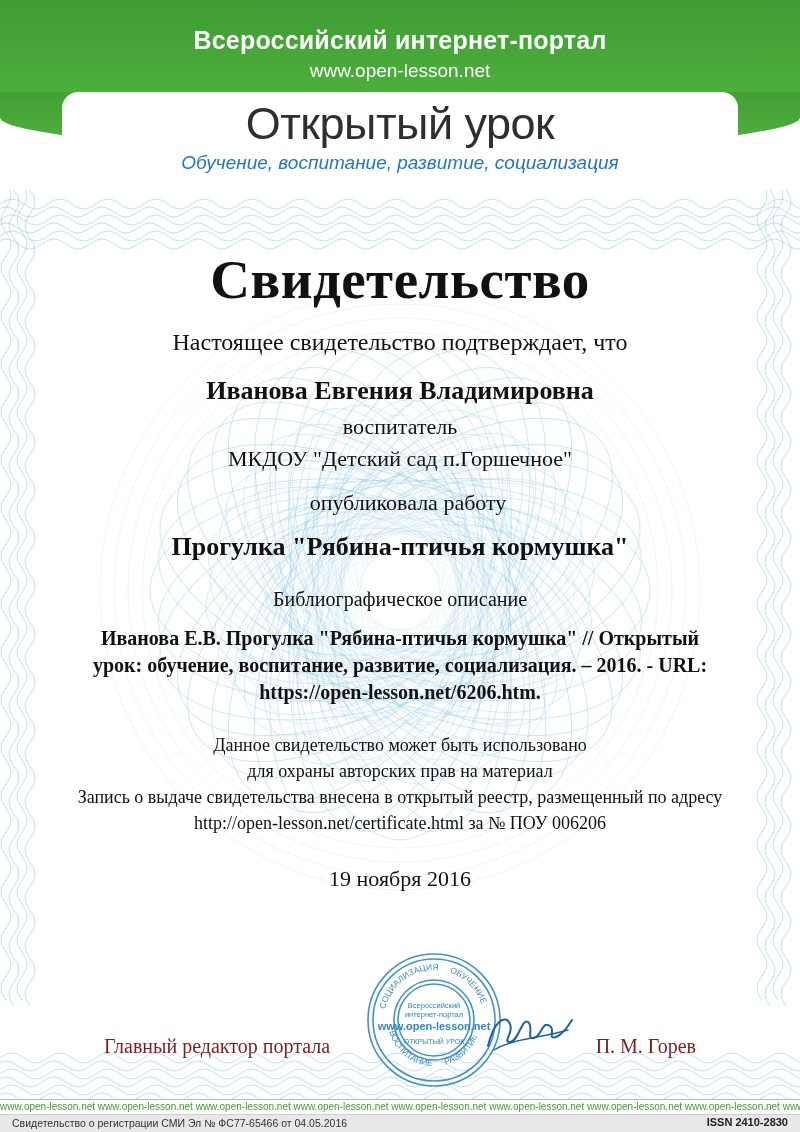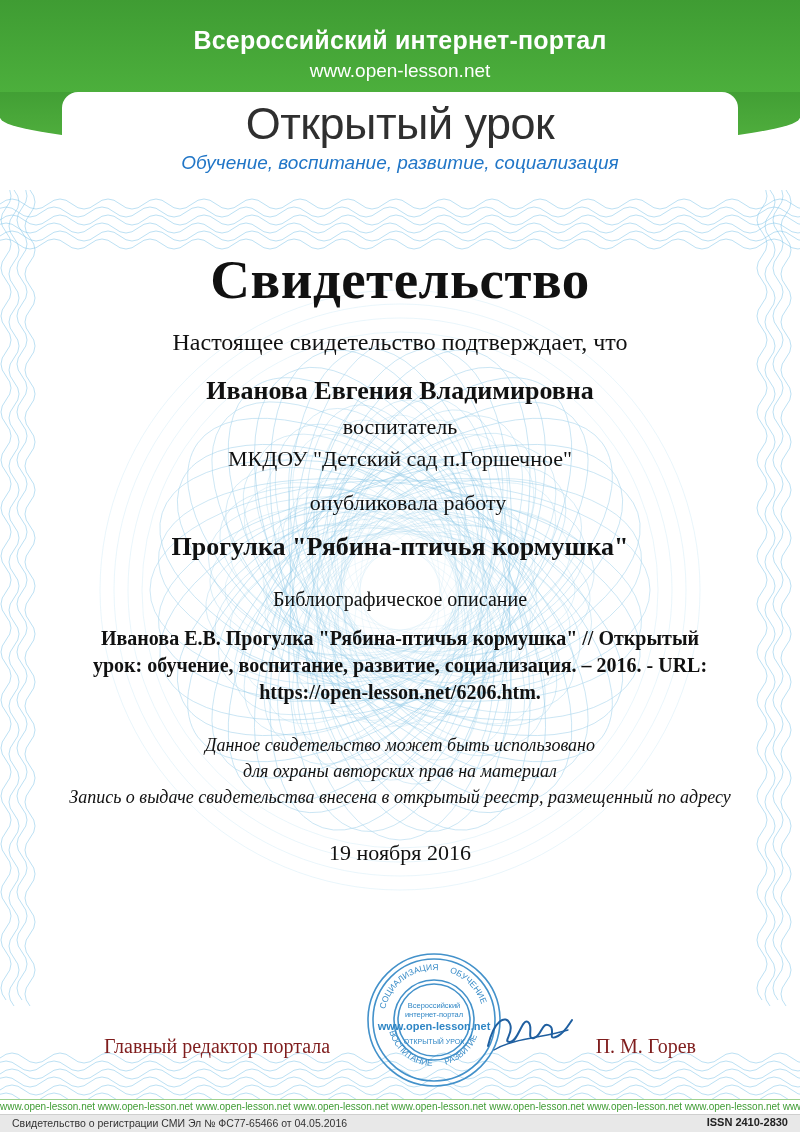--- a/index.html
+++ b/index.html
@@ -164,21 +164,20 @@
     margin: 14px auto 0;
     width: 640px;
     font-size: 20px;
     font-weight: bold;
     line-height: 1.35;
   }
   .note {
     margin-top: 26px;
     font-size: 18px;
     line-height: 1.45;
-    font-style: italic;
   }
   .date {
     margin-top: 30px;
     font-size: 22px;
   }
 
   
   .sign-row {
     position: absolute;
     top: 1035px;
@@ -378,20 +377,21 @@
     <div class="role">воспитатель</div>
     <div class="org">МКДОУ "Детский сад п.Горшечное"</div>
     <div class="published-label">опубликовала работу</div>
     <div class="work-title">Прогулка "Рябина-птичья кормушка"</div>
     <div class="biblio-label">Библиографическое описание</div>
     <div class="biblio-text">Иванова Е.В. Прогулка "Рябина-птичья кормушка" // Открытый урок: обучение, воспитание, развитие, социализация. – 2016. - URL: https://open-lesson.net/6206.htm.</div>
     <div class="note">
       <div>Данное свидетельство может быть использовано</div>
       <div>для охраны авторских прав на материал</div>
       <div>Запись о выдаче свидетельства внесена в открытый реестр, размещенный по адресу</div>
+      <div>http://open-lesson.net/certificate.html за № ПОУ 006206</div>
     </div>
     <div class="date">19 ноября 2016</div>
   </div>
 
   <div class="stamp">
     <svg width="136" height="136" viewBox="0 0 136 136" xmlns="http://www.w3.org/2000/svg">
       <defs>
         <path id="arcTop" d="M 18,68 A 50,50 0 0 1 118,68"></path>
         <path id="arcBottom" d="M 22,68 A 46,46 0 0 0 114,68"></path>
       </defs>

